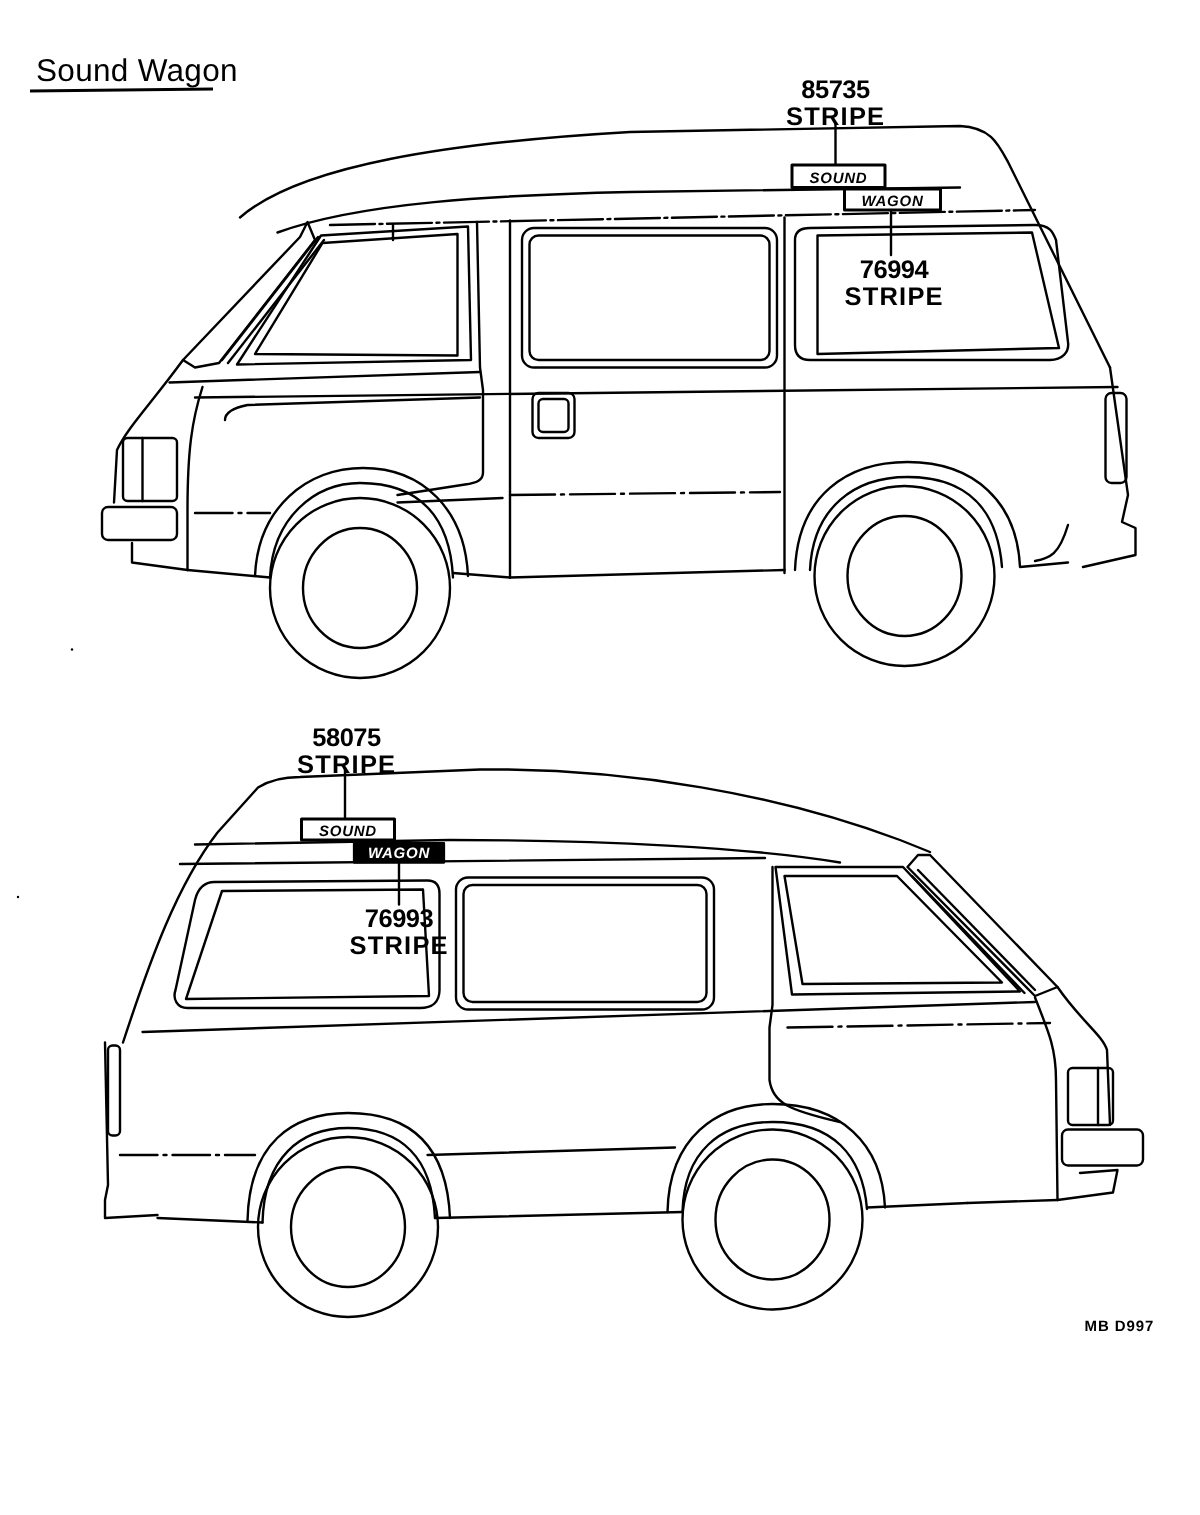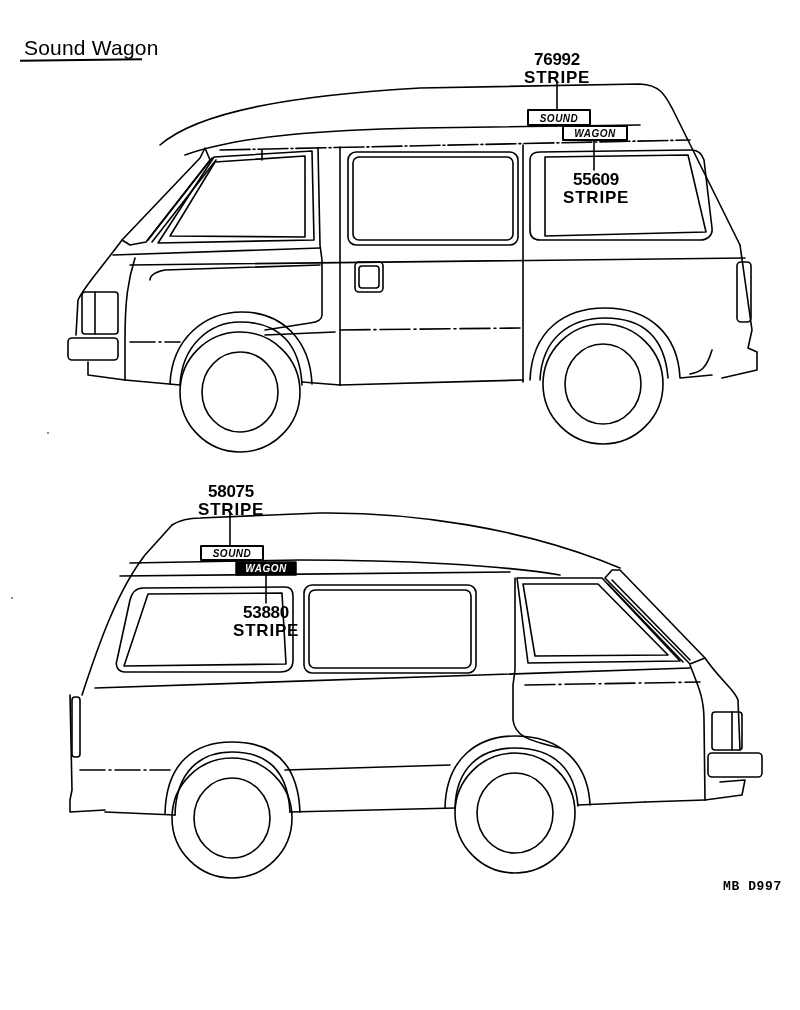--- a/index.html
+++ b/index.html
@@ -4,21 +4,21 @@
 <style>
   html, body { margin: 0; padding: 0; background: #ffffff; }
   body { width: 800px; height: 1010px; position: relative; overflow: hidden;
          font-family: "Liberation Sans", sans-serif; color: #000; }
   .title { position: absolute; left: 24px; top: 36px; font-size: 21px; font-weight: normal; letter-spacing: 0.2px; }
   .title-underline { position: absolute; left: 20px; top: 59px; width: 122px; height: 2px; background: #000; transform: rotate(-0.6deg); }
   svg.drawing { position: absolute; left: 0; top: 0; }
   .callout { position: absolute; text-align: center; line-height: 1; }
   .callout .pn { font-size: 17px; font-weight: bold; letter-spacing: -0.3px; display:block; }
   .callout .lbl { font-size: 17px; font-weight: bold; letter-spacing: 0.8px; display:block; margin-top: 1px; }
-  .code { position: absolute; left: 723px; top: 879px; font-size: 13px; font-weight: bold; letter-spacing: 0.6px; font-family: Liberation Mono, monospace; }
+  .code { position: absolute; left: 723px; top: 879px; font-size: 10px; font-weight: bold; letter-spacing: 0.6px; font-family: Liberation Sans, sans-serif; }
   .badge-text { font-family: "Liberation Sans", sans-serif; font-style: italic; font-weight: bold; font-size: 10px; letter-spacing: 0.5px; }
 </style>
 </head>
 <body>
 
 <div class="title">Sound Wagon</div>
 <div class="title-underline"></div>
 
 <svg class="drawing" width="800" height="1010" viewBox="0 0 800 1010" fill="none" stroke="#000" stroke-width="1.6" stroke-linecap="round" stroke-linejoin="round">
 
@@ -149,30 +149,30 @@
     <rect x="236" y="562" width="60" height="13" fill="#000" stroke-width="1.5"></rect>
     <text x="266" y="572" text-anchor="middle" class="badge-text" fill="#fff" stroke="none">WAGON</text>
     <path d="M266 575 L 266 603"></path>
   </g>
 
   <circle cx="48" cy="433" r="0.8" fill="#000" stroke="none"></circle>
   <circle cx="12" cy="598" r="0.8" fill="#000" stroke="none"></circle>
 </svg>
 
 <div class="callout" style="left:524px; top:51px; width:66px;">
-  <span class="pn">76992</span>
+  <span class="pn">85735</span>
   <span class="lbl">STRIPE</span>
 </div>
 <div class="callout" style="left:563px; top:171px; width:66px;">
-  <span class="pn">55609</span>
+  <span class="pn">76994</span>
   <span class="lbl">STRIPE</span>
 </div>
 
 <div class="callout" style="left:198px; top:483px; width:66px;">
   <span class="pn">58075</span>
   <span class="lbl">STRIPE</span>
 </div>
 <div class="callout" style="left:233px; top:604px; width:66px;">
-  <span class="pn">53880</span>
+  <span class="pn">76993</span>
   <span class="lbl">STRIPE</span>
 </div>
 
 <div class="code">MB D997</div>
 
 </body></html>

